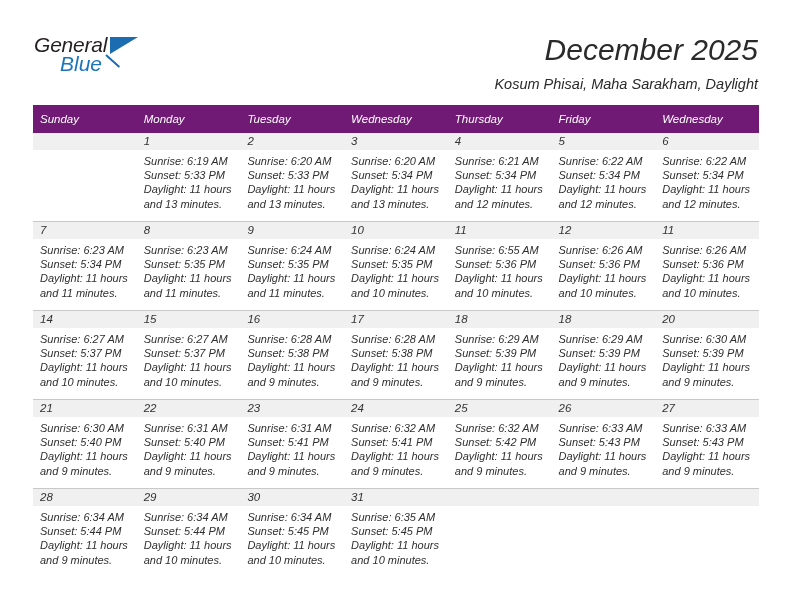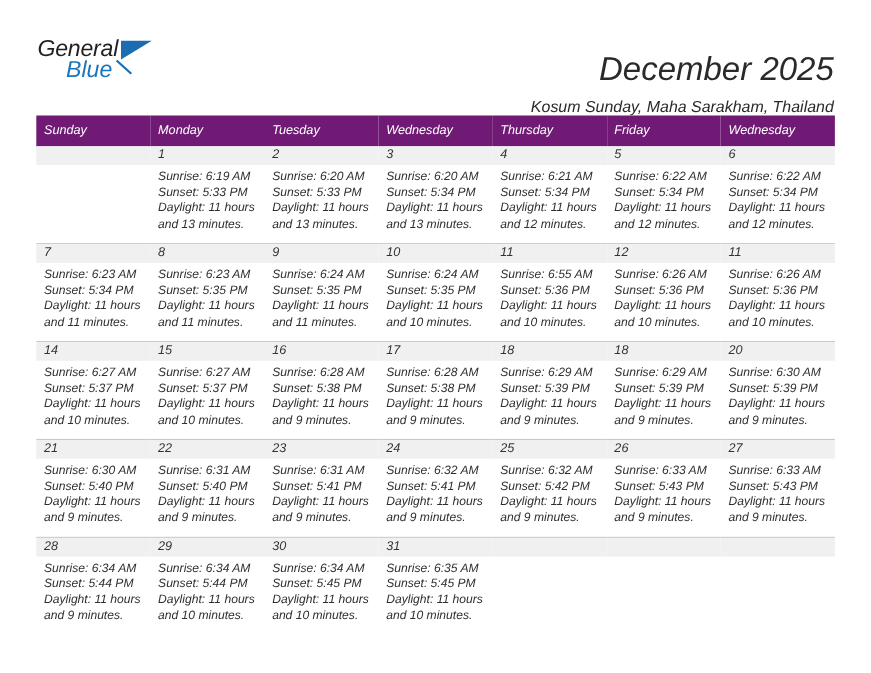--- a/index.html
+++ b/index.html
@@ -70,21 +70,21 @@
     width: 18px;
     height: 2px;
     background: #1b6cb0;
     transform: rotate(42deg);
     transform-origin: left center;
   }
 
   .title-block {
     position: absolute;
     right: 0;
-    top: 18px;
+    top: 4px;
     text-align: right;
   }
   .cal-title {
     font-size: 30px;
     color: #2a2a2a;
     line-height: 36px;
     white-space: nowrap;
   }
   .cal-subtitle {
     font-size: 14.5px;
@@ -173,21 +173,21 @@
 
     <div class="logo">
       <span class="logo-general">General</span>
       <span class="logo-tri"></span>
       <span class="logo-slash"></span>
       <span class="logo-blue">Blue</span>
     </div>
 
     <div class="title-block">
       <div class="cal-title">December 2025</div>
-      <div class="cal-subtitle">Kosum Sunday, Maha Sarakham, Thailand</div>
+      <div class="cal-subtitle">Kosum Phisai, Maha Sarakham, Daylight</div>
     </div>
 
   </div>
 
   <table class="calendar">
     <thead>
       <tr>
         <th>Sunday</th>
         <th>Monday</th>
         <th>Tuesday</th>

